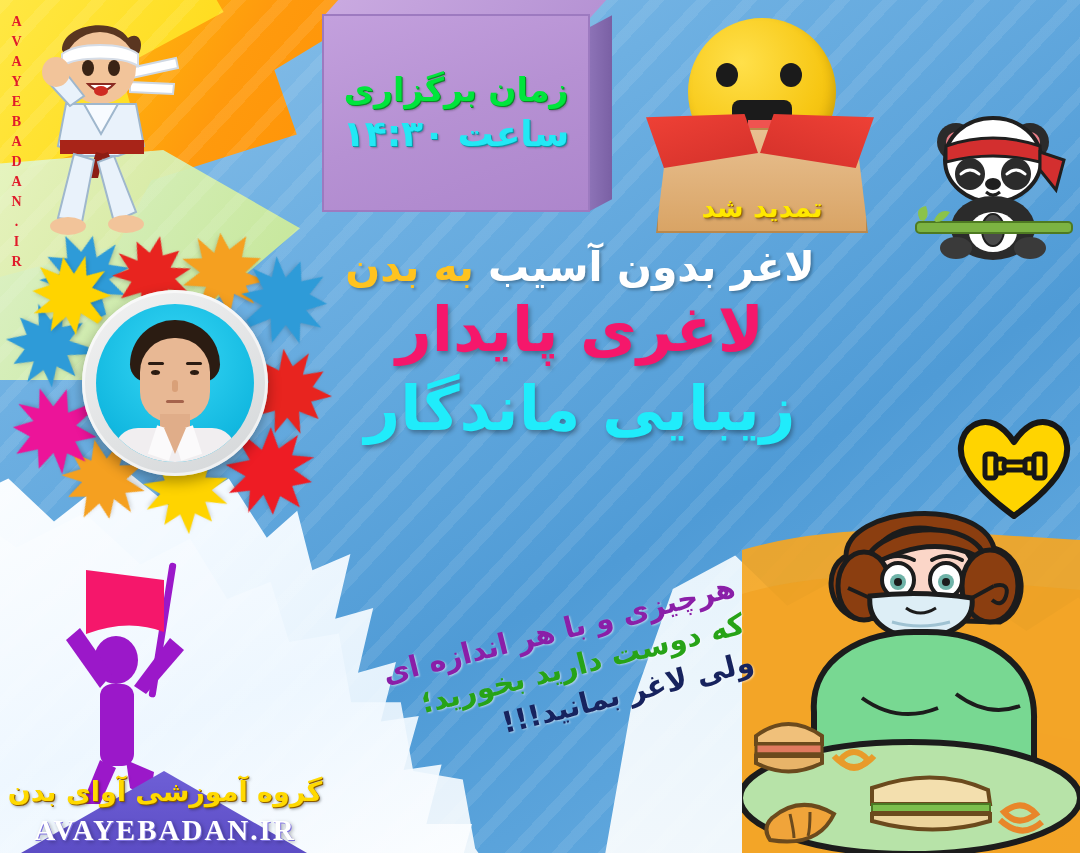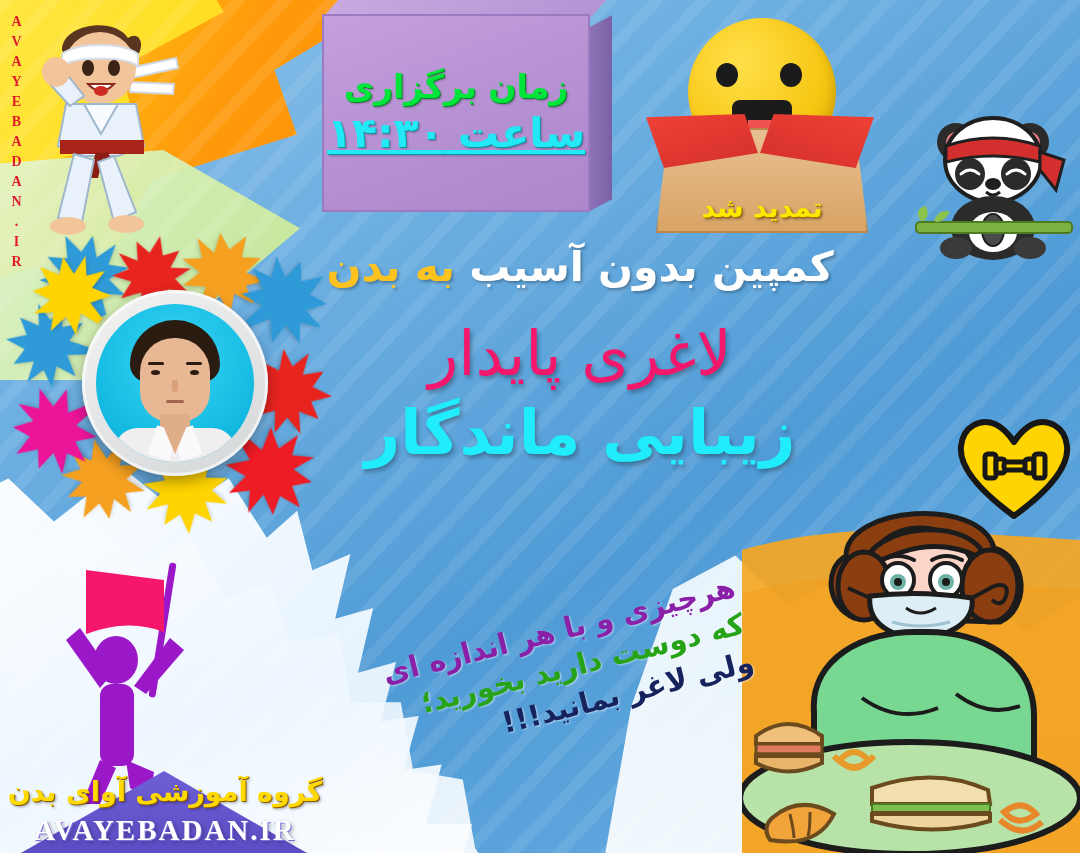--- a/index.html
+++ b/index.html
@@ -100,29 +100,29 @@
   #date-box .face {
     position:absolute; inset:0;
     background:linear-gradient(160deg,#c3a0dd 0%,#b691d3 50%,#ad86cc 100%);
     border:2px solid #9d7ac0;
     display:flex; flex-direction:column; align-items:center; justify-content:center;
     gap:4px; padding:6px 14px;
   }
   .dl { font-weight:bold; line-height:1.15; letter-spacing:.5px; white-space:nowrap; }
   .dl-1 { font-size:33px; color:#00e53c; text-shadow:1px 1px 0 #0a8a26,2px 2px 2px rgba(0,0,0,.25); }
   .dl-2 { font-size:36px; color:#ffe600; text-shadow:1px 1px 0 #c29e00,2px 2px 2px rgba(0,0,0,.25); }
-  .dl-3 { font-size:41px; color:#23e8f5; text-shadow:1px 1px 0 #0b97a5,2px 2px 2px rgba(0,0,0,.25);text-decoration:underline; }
+  .dl-3 { font-size:36px; color:#23e8f5; text-shadow:1px 1px 0 #0b97a5,2px 2px 2px rgba(0,0,0,.25); }
 
   
   #headline { position:absolute; left:280px; top:246px; width:600px; z-index:30; text-align:center; }
   .h-sub { font-size:41px; font-weight:bold; line-height:1.05; white-space:nowrap;
            text-shadow:2px 2px 3px rgba(0,0,0,.28); }
   .h-sub .w { color:#ffffff; }
   .h-sub .y { color:#ffc31f; }
-  .h-big1 { font-size:62px; font-weight:normal; color:#f5176b; margin-top:32px; line-height:1.05;
+  .h-big1 { font-size:62px; font-weight:bold; color:#f5176b; margin-top:8px; line-height:1.05;
             text-shadow:2px 3px 4px rgba(0,0,0,.3); }
   .h-big2 { font-size:62px; font-weight:bold; color:#20ecfb; margin-top:14px; line-height:1.05;
             text-shadow:2px 3px 4px rgba(0,0,0,.3);text-align:center; }
 
   
   #tagline {
     position:absolute; left:368px; top:568px; z-index:28;
     transform:rotate(-14deg); transform-origin:right top;
     text-align:right; line-height:1.32;
   }
@@ -436,21 +436,21 @@
       <rect x="30" y="42" width="11" height="24" rx="3" fill="#ffd400" stroke="#171717" stroke-width="5"></rect>
       <rect x="41" y="47" width="9" height="14" rx="3" fill="#ffd400" stroke="#171717" stroke-width="5"></rect>
       <rect x="49" y="50" width="22" height="8" rx="3" fill="#ffd400" stroke="#171717" stroke-width="5"></rect>
       <rect x="70" y="47" width="9" height="14" rx="3" fill="#ffd400" stroke="#171717" stroke-width="5"></rect>
       <rect x="79" y="42" width="11" height="24" rx="3" fill="#ffd400" stroke="#171717" stroke-width="5"></rect>
     </svg>
   </div>
 
   <div id="headline">
     <div class="h-sub">
-      <span class="w">کمپین بدون آسیب</span>
+      <span class="w">لاغر بدون آسیب</span>
       <span class="y">به بدن</span>
     </div>
     <div class="h-big1">لاغری پایدار</div>
     <div class="h-big2">زیبایی ماندگار</div>
   </div>
 
   <div id="tagline">
     <div class="t-purple">هرچیزی و با هر اندازه ای</div>
     <div class="t-green">که دوست دارید بخورید؛</div>
     <div class="t-navy">ولی لاغر بمانید!!!</div>

